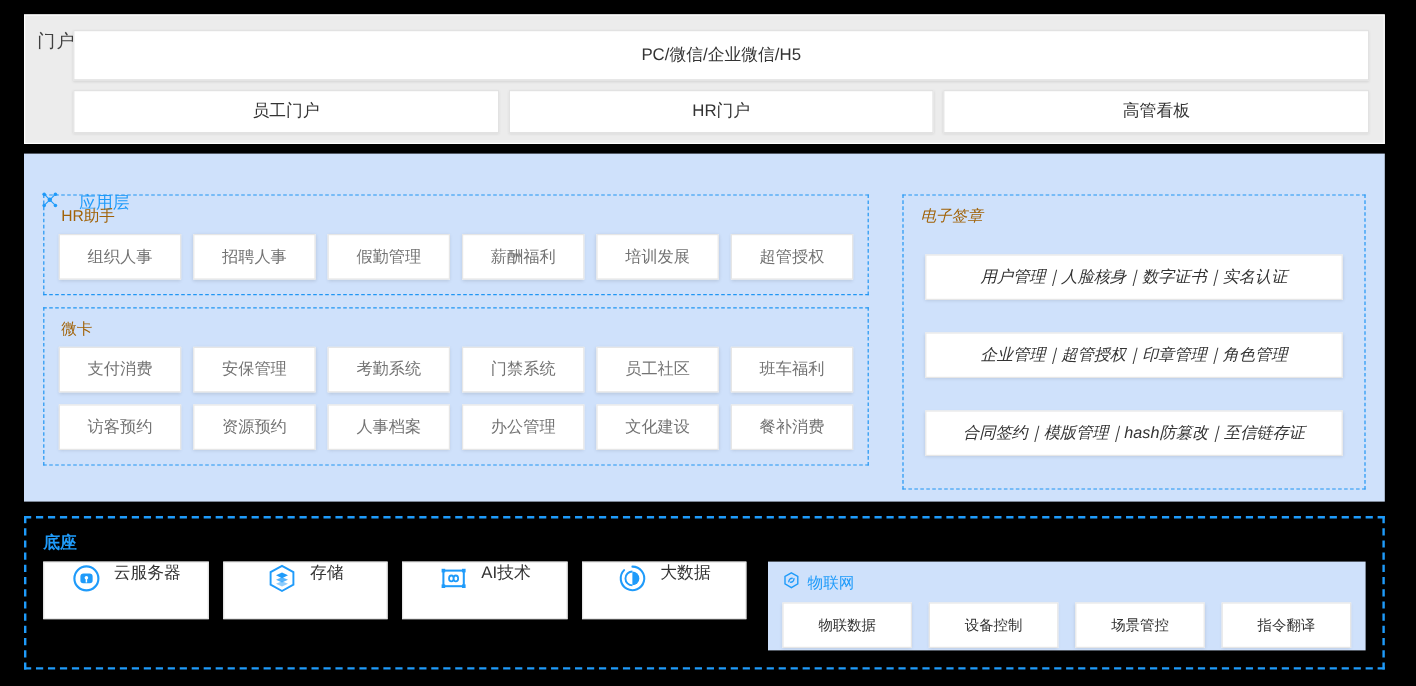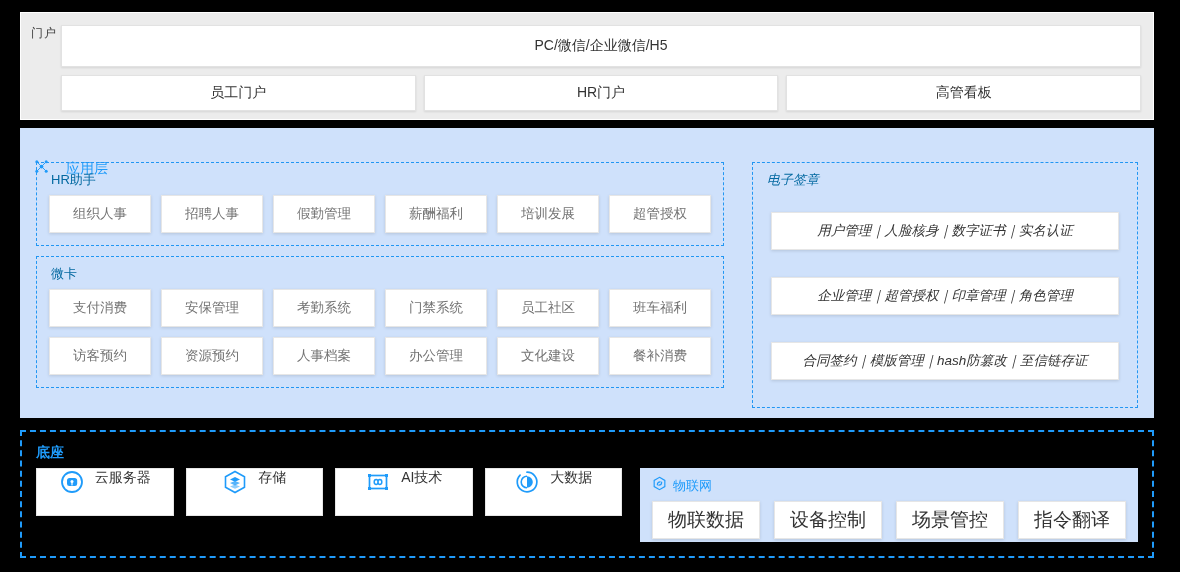--- a/index.html
+++ b/index.html
@@ -31,21 +31,21 @@
     width: 1134px;
     height: 108px;
     background: #ececec;
     box-sizing: border-box;
     border: 1px solid #ffffff;
   }
   .portal-label {
     position: absolute;
     left: 10px;
     top: 12px;
-    font-size: 12px;
+    font-size: 15px;
     color: #404040;
     letter-spacing: 1px;
   }
   .portal-inner {
     position: absolute;
     left: 40px;
     top: 12px;
     right: 12px;
     bottom: 12px;
   }
@@ -125,21 +125,21 @@
   }
 
   .dash-box {
     border: 1px dashed #2196f3;
     box-sizing: border-box;
     position: relative;
     padding: 8px 12px 12px 12px;
   }
   .dash-title {
     font-size: 13px;
-    color: #0369a1;
+    color: #a16207;
     margin: 0 0 6px 2px;
   }
 
   .tile-grid {
     display: grid;
     grid-template-columns: repeat(6, 1fr);
     gap: 10px;
   }
   .tile {
     height: 38px;
@@ -255,21 +255,21 @@
     gap: 14px;
   }
   .iot-tile {
     height: 38px;
     background: #ffffff;
     border: 1px solid #e6e6e6;
     box-shadow: 0 1px 3px rgba(0,0,0,0.13);
     display: flex;
     align-items: center;
     justify-content: center;
-    font-size: 19px;
+    font-size: 12px;
     color: #333333;
     box-sizing: border-box;
     white-space: nowrap;
   }
 </style>
 </head>
 <body>
 
 <div class="diagram">
 

